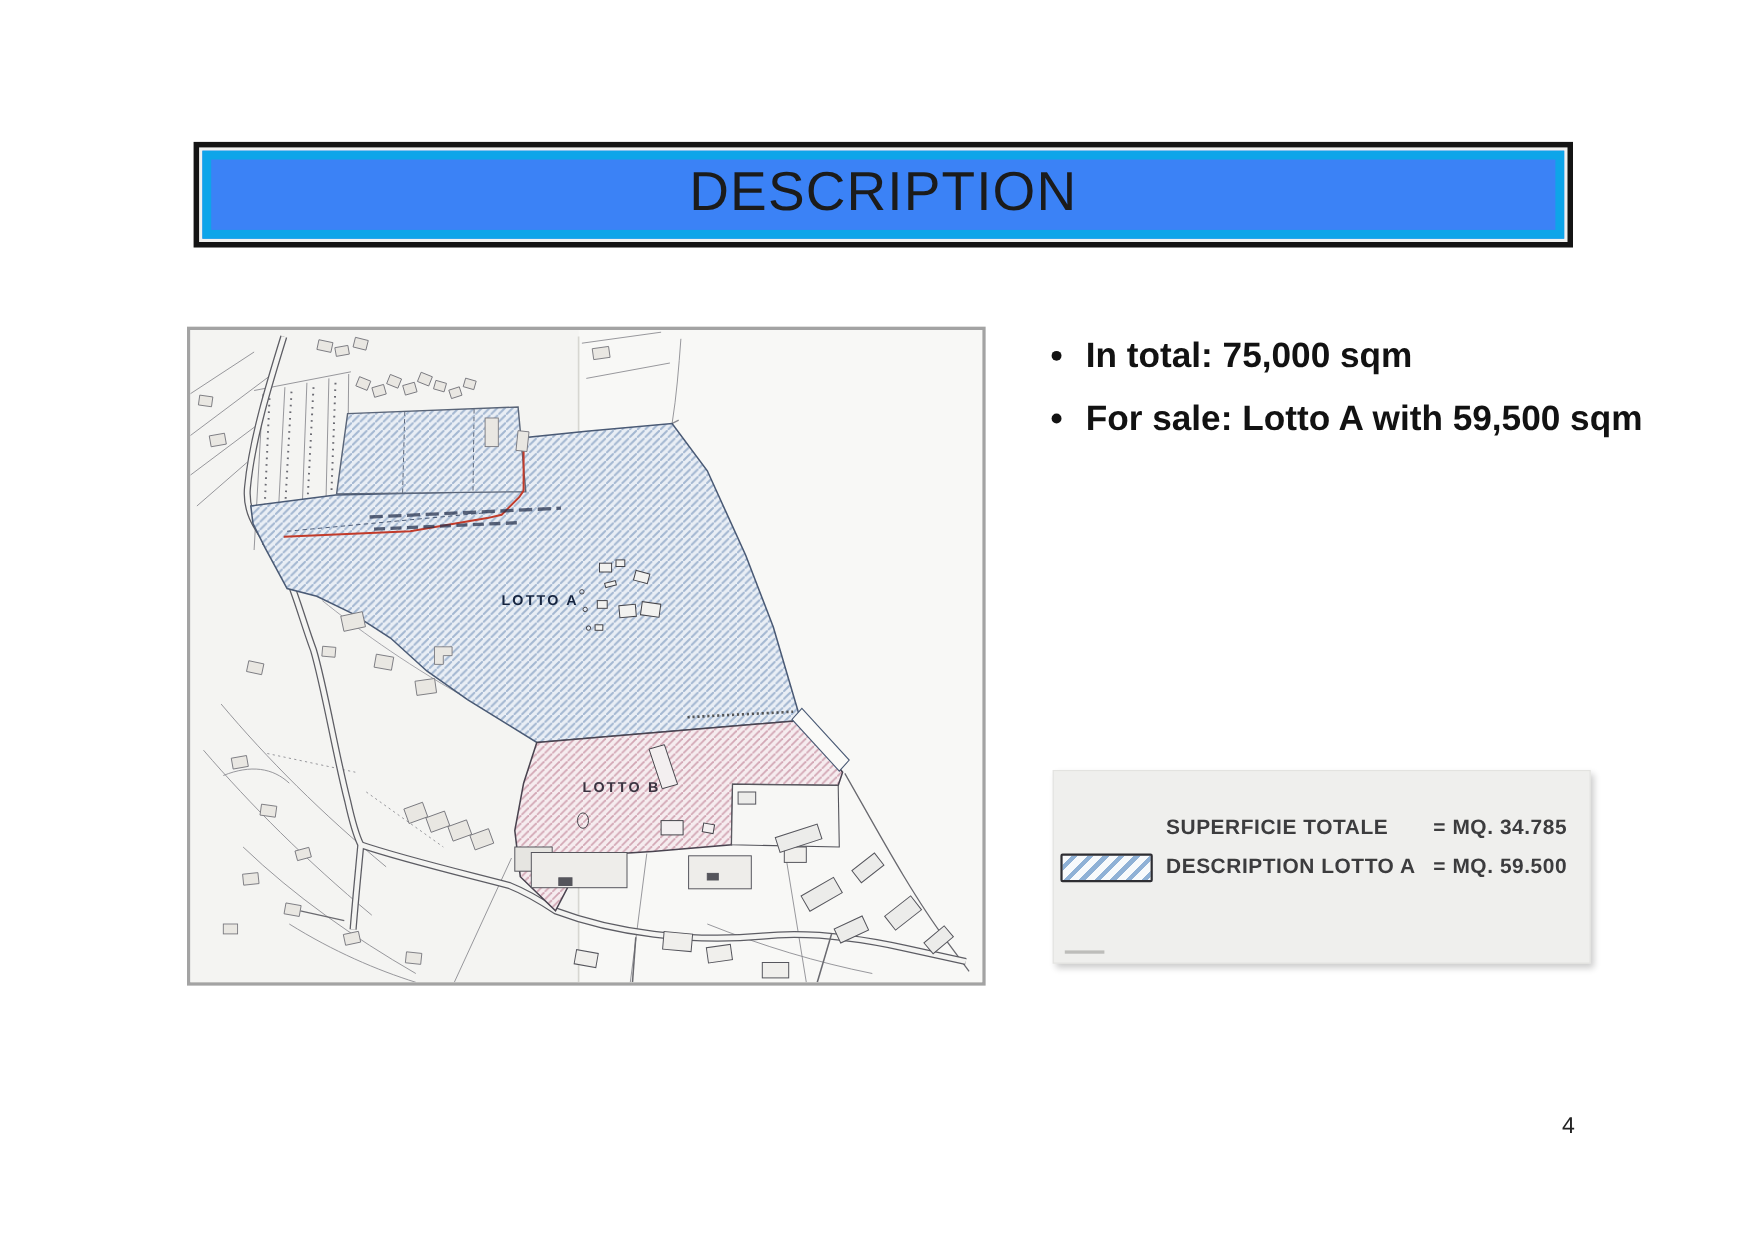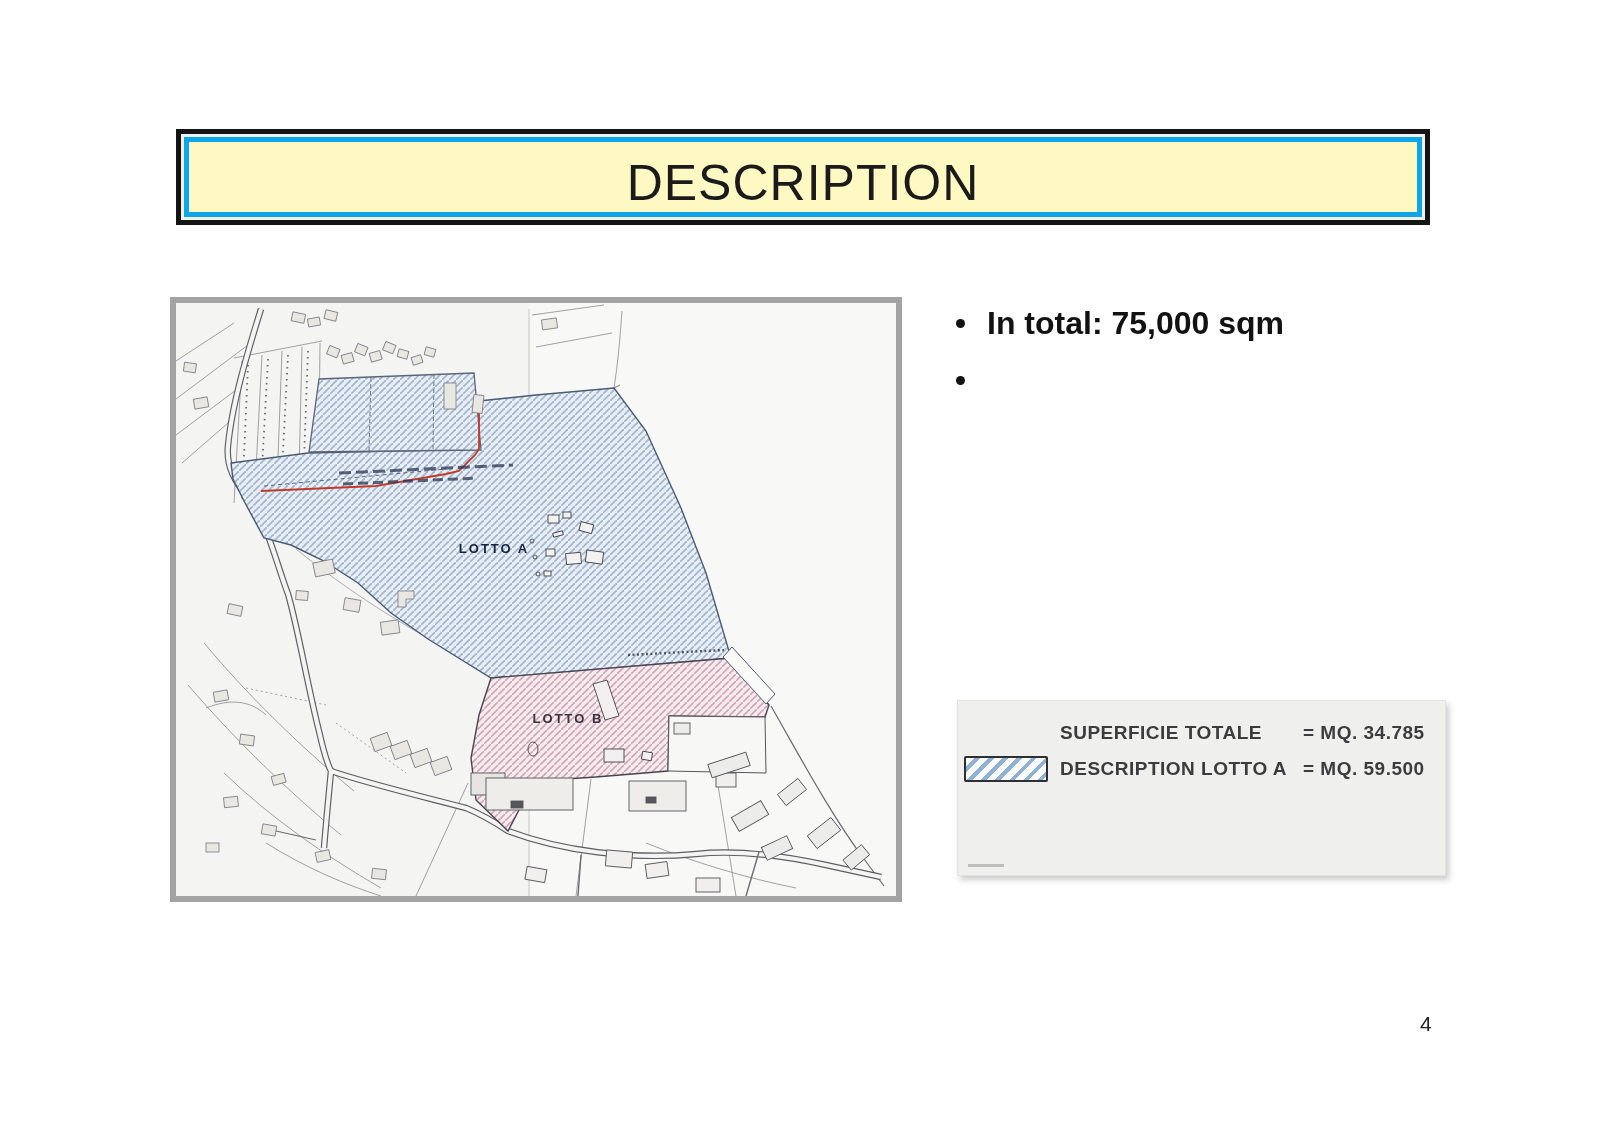--- a/index.html
+++ b/index.html
@@ -7,50 +7,50 @@
     position:relative;width:1600px;height:1130px;background:#ffffff;
     font-family:"Liberation Sans",sans-serif;overflow:hidden;
   }
   
   .title-box{
     position:absolute;left:176px;top:129px;width:1254px;height:96px;
     border:5px solid #141414;background:#f1f1ef;box-sizing:border-box;
     padding:3px;
   }
   .title-box-inner{
-    width:100%;height:100%;border:5px solid #0ea5e9;box-sizing:border-box;
-    display:flex;align-items:flex-end;justify-content:center;background:#fef9c3;
+    width:100%;height:100%;border:8px solid #0ea5e9;box-sizing:border-box;
+    display:flex;align-items:flex-start;justify-content:center;background:#3b82f6;
   }
   .title-text{
     font-size:50px;font-weight:400;color:#1b1b1b;letter-spacing:1px;
   }
   
   .map-figure{
     position:absolute;left:170px;top:297px;width:720px;height:593px;
-    background:#f4f4f2;border:6px solid #a3a3a3;box-sizing:content-box;
+    background:#f4f4f2;border:3px solid #a3a3a3;box-sizing:content-box;
   }
   
   .bullets{
     position:absolute;left:948px;top:309px;width:580px;
     list-style:none;margin:0;padding:0;
   }
   .bullet-item{
     display:flex;align-items:flex-start;margin-bottom:29px;
     font-size:32px;font-weight:700;color:#121212;line-height:28px;
   }
   .bullet-dot{
     width:9px;height:9px;border-radius:50%;background:#121212;
     margin:10px 22px 0 8px;flex:0 0 auto;
   }
   
   .legend-box{
     position:absolute;left:957px;top:700px;width:489px;height:176px;
     background:#efefed;border:1px solid #e3e3e0;
     box-shadow:3px 4px 6px rgba(0,0,0,0.20);
-    box-sizing:border-box;padding-top:14px;
+    box-sizing:border-box;padding-top:34px;
   }
   .legend-row{
     display:grid;grid-template-columns:96px 243px auto;
     align-items:center;height:36px;padding-left:6px;
   }
   .legend-swatch{
     width:84px;height:26px;border:2px solid #2e2e33;border-radius:2px;
     box-sizing:border-box;
   }
   .legend-swatch.none{visibility:hidden;}
@@ -255,20 +255,21 @@
     </svg>
   </div>
 
   <ul class="bullets">
     <li class="bullet-item">
       <span class="bullet-dot"></span>
       <span>In total: 75,000 sqm</span>
     </li>
     <li class="bullet-item">
       <span class="bullet-dot"></span>
+      <span>For sale: Lotto A with 59,500 sqm</span>
     </li>
   </ul>
 
   <div class="legend-box">
     <div class="legend-row">
       <span class="legend-swatch none"></span>
       <span class="legend-label">SUPERFICIE TOTALE</span>
       <span class="legend-value">= MQ. 34.785</span>
     </div>
     <div class="legend-row">

